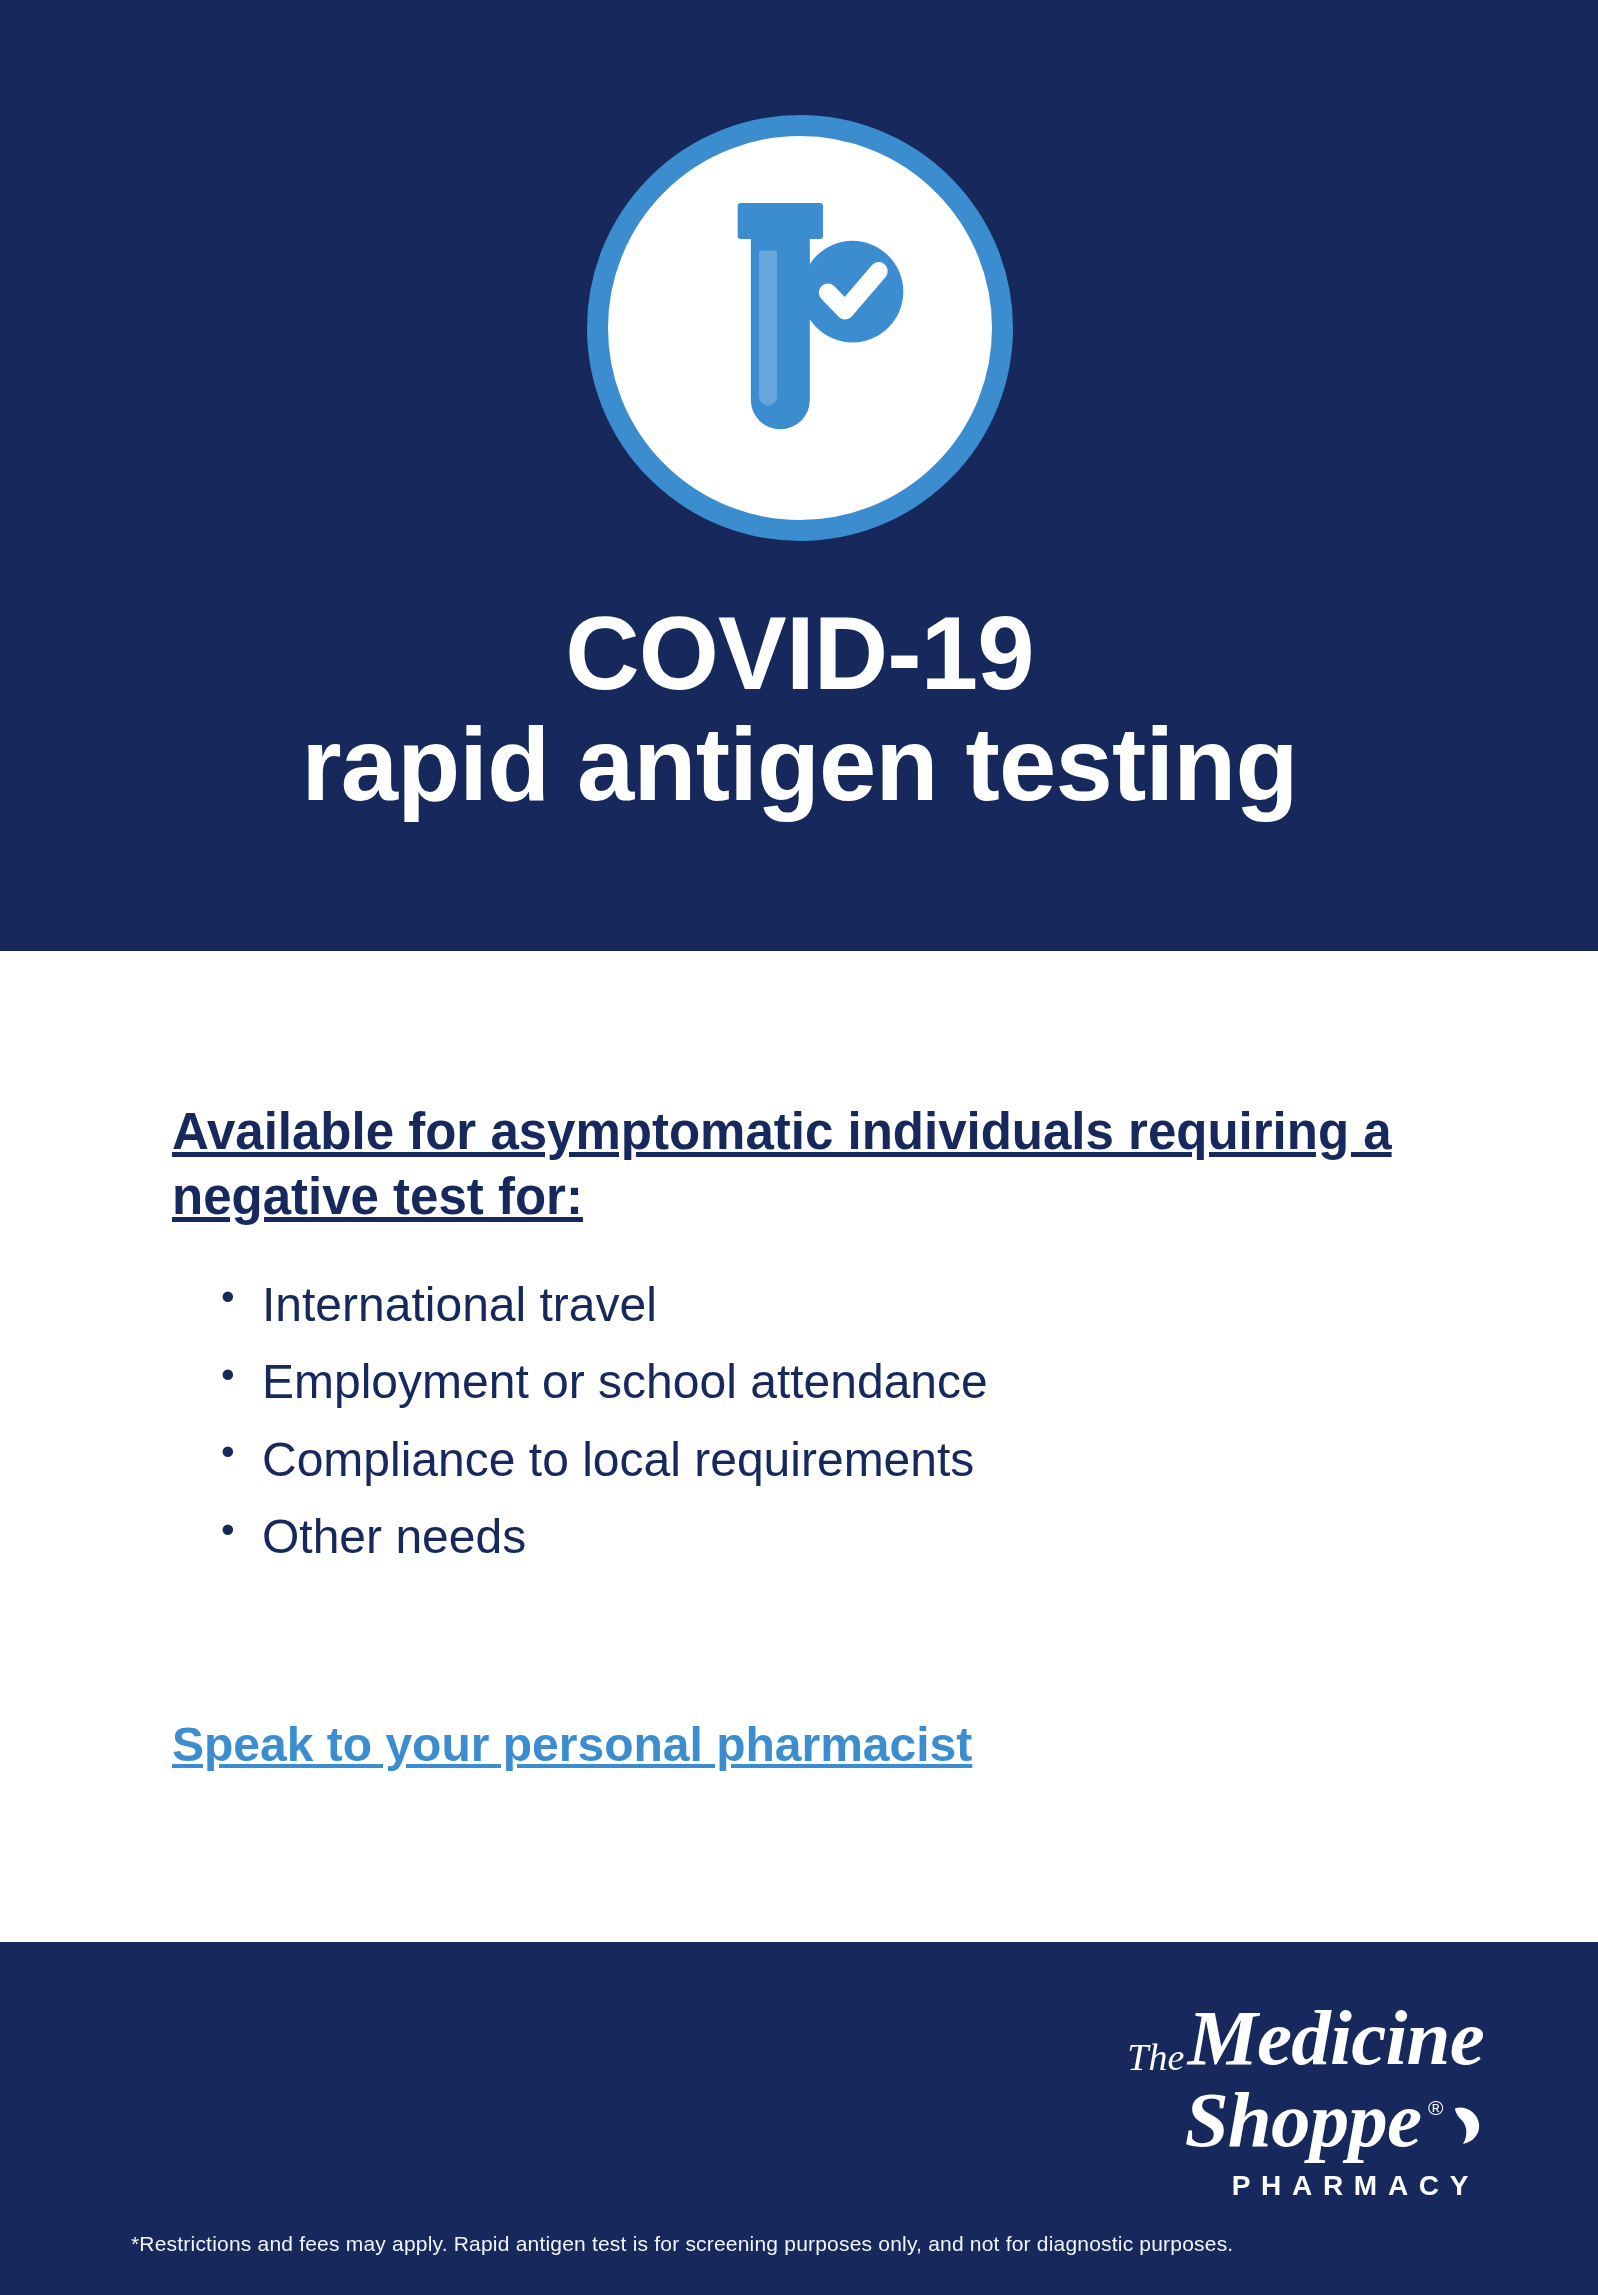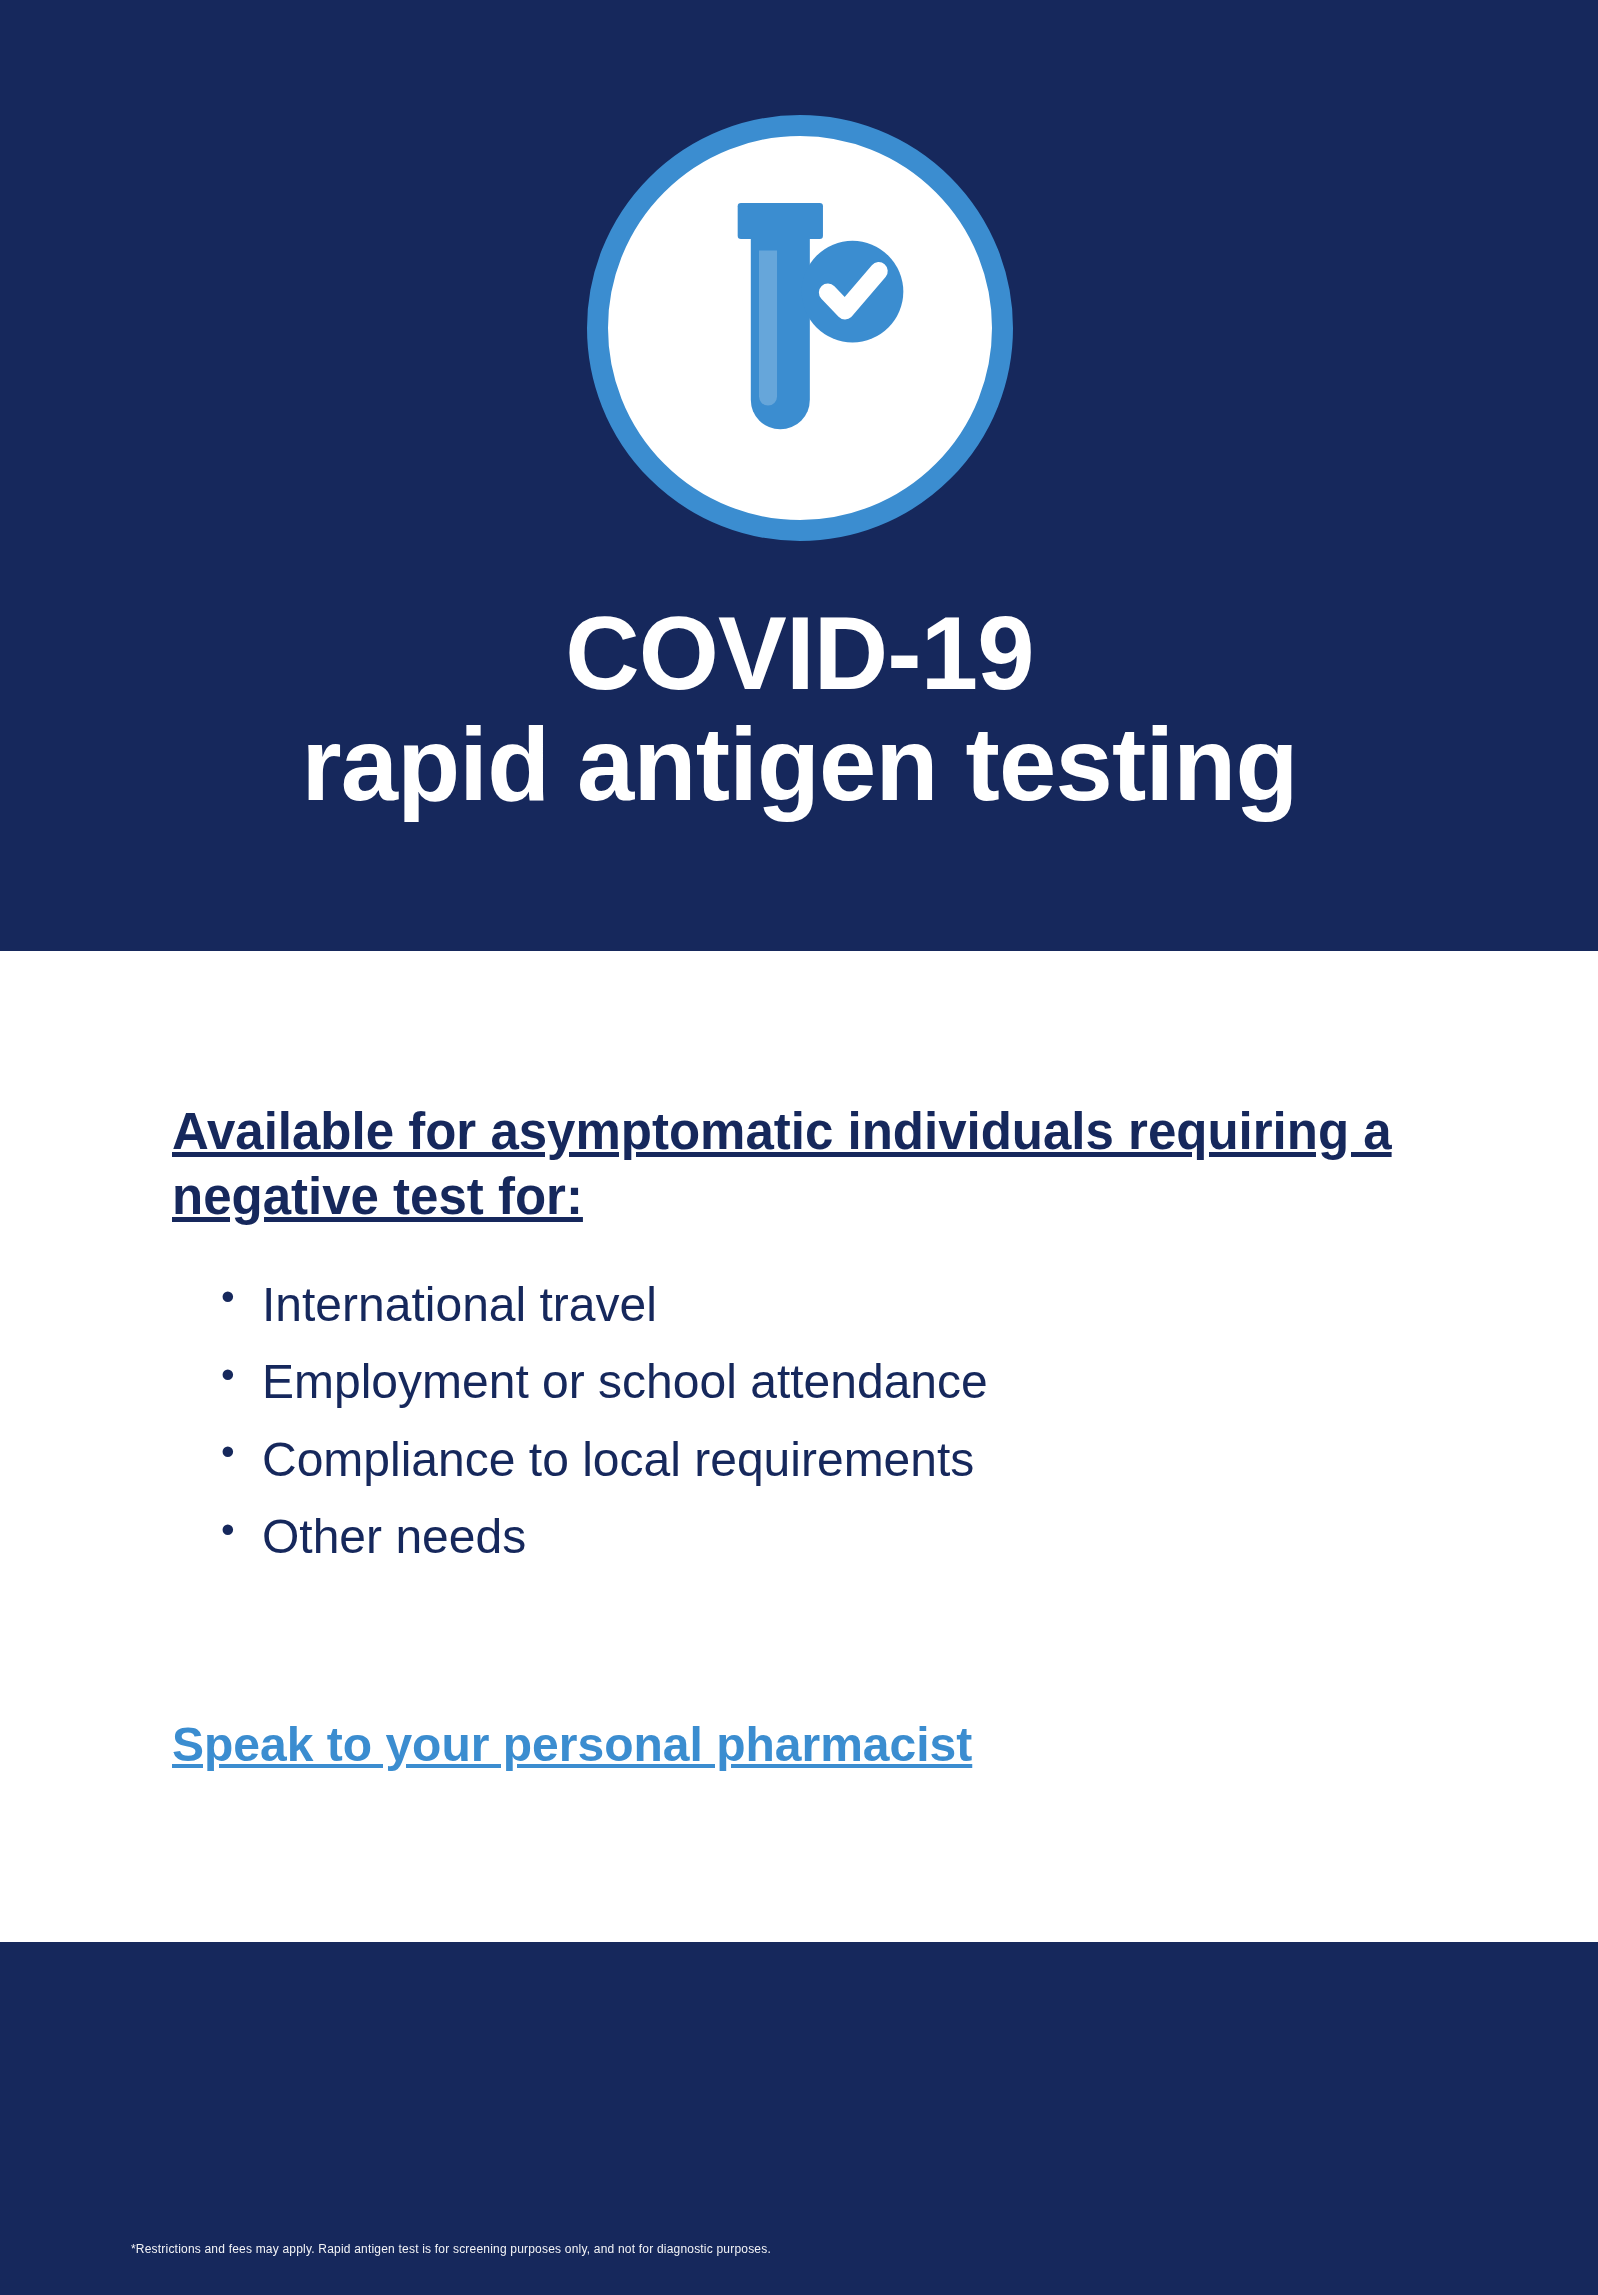--- a/index.html
+++ b/index.html
@@ -128,21 +128,21 @@
     width: 100%;
     position: relative;
     box-sizing: border-box;
   }
 
   .disclaimer {
     position: absolute;
     left: 131px;
     bottom: 39px;
     color: #ffffff;
-    font-size: 12px;
+    font-size: 21px;
     letter-spacing: 0.2px;
     opacity: 0.95;
   }
 
   .logo {
     position: absolute;
     right: 115px;
     top: 57px;
     width: 443px;
     text-align: right;
@@ -234,18 +234,34 @@
       <li>Other needs</li>
     </ul>
 
     <div class="cta">
       <span class="cta-line">Speak to your personal pharmacist</span>
     </div>
   </div>
 
   <div class="footer">
 
+    <div class="logo">
+      <div class="logo-row1">
+        <span class="logo-the">The</span>
+        <span class="logo-med">Medicine</span>
+      </div>
+      <div class="logo-row2">
+        <span class="logo-med">Shoppe</span>
+        <span class="logo-reg">®</span>
+        <span class="pestle">
+          <svg width="34" height="48" viewBox="0 0 42 58" aria-hidden="true">
+            <path d="M6 6 C18 2 34 10 36 26 C37 38 28 48 16 50 C22 40 22 28 14 20 C10 16 7 12 6 6 Z" fill="#ffffff"></path>
+          </svg>
+        </span>
+      </div>
+      <div class="logo-pharmacy">PHARMACY</div>
+    </div>
 
     <div class="disclaimer">*Restrictions and fees may apply. Rapid antigen test is for screening purposes only, and not for diagnostic purposes.</div>
   </div>
 
 </div>
 
 
 </body></html>

